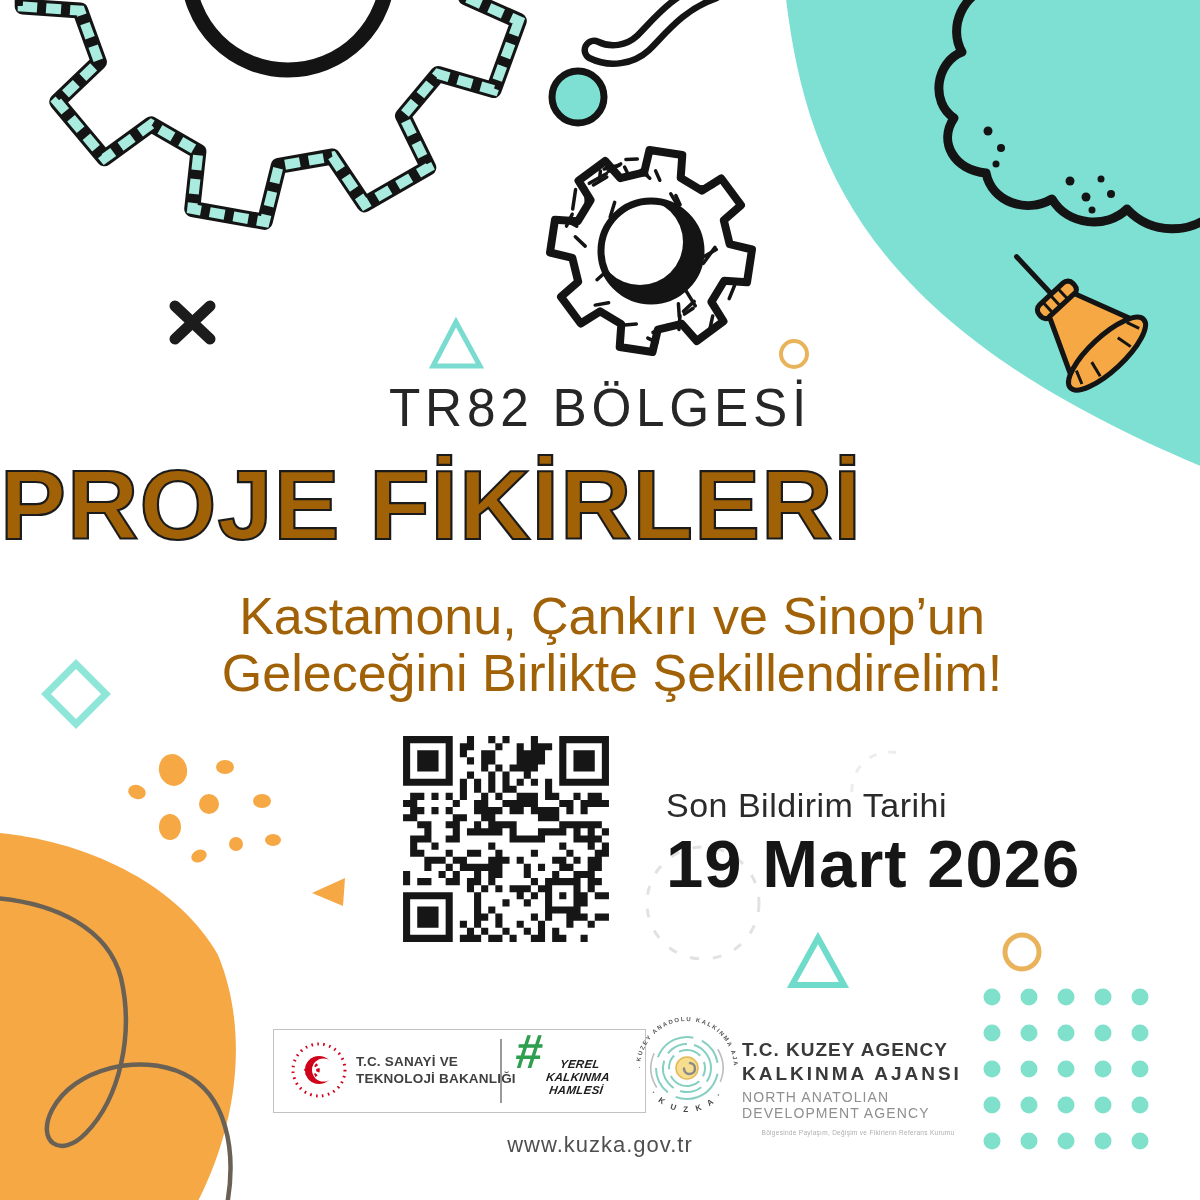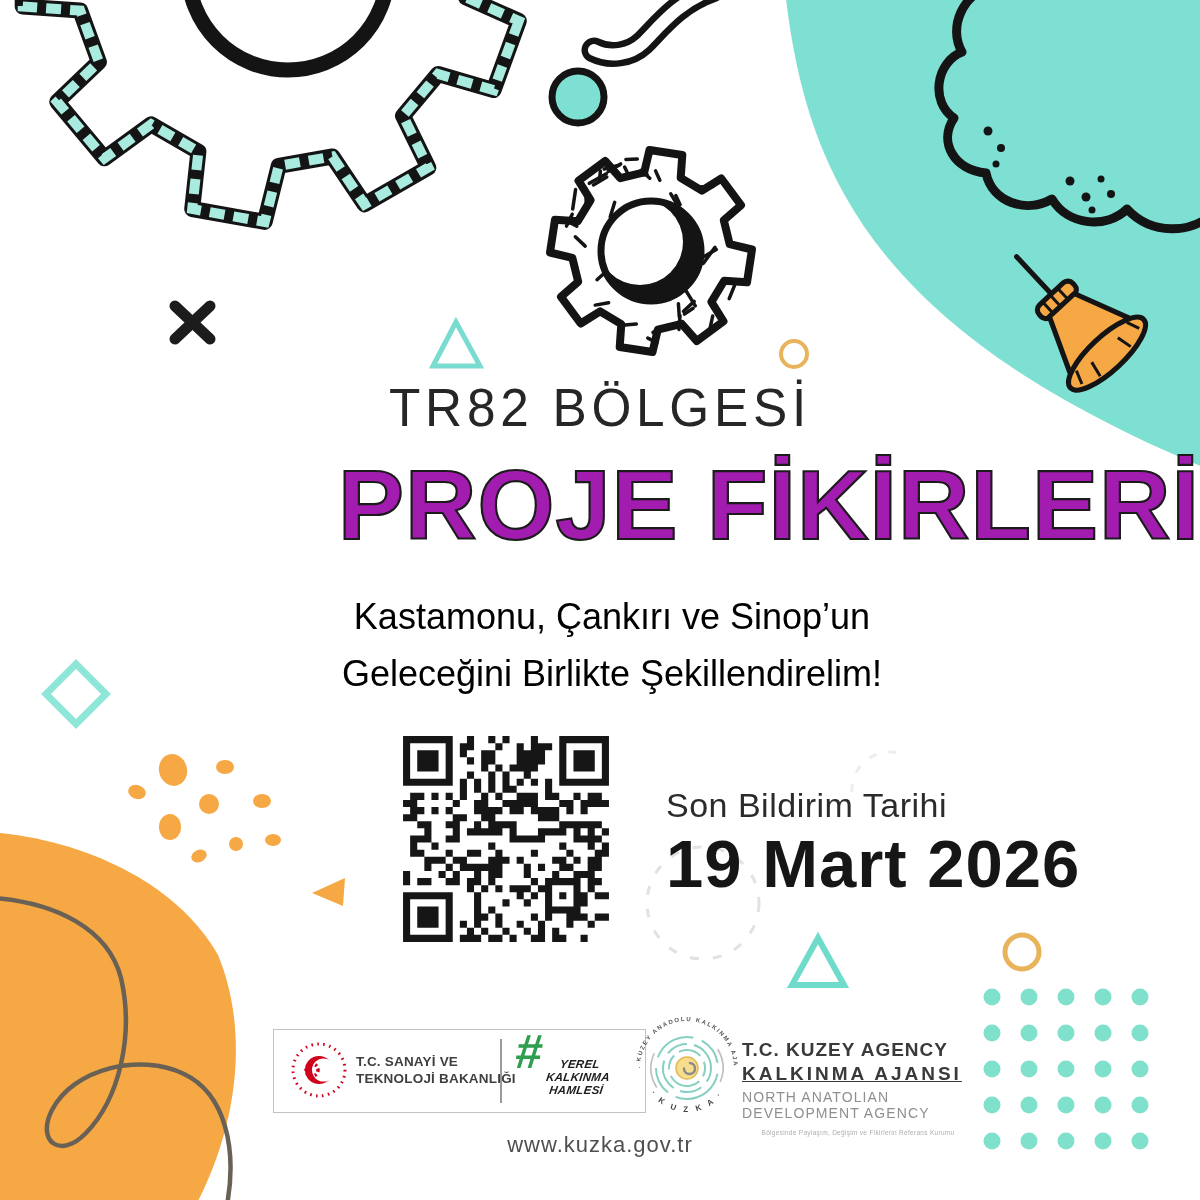--- a/index.html
+++ b/index.html
@@ -14,27 +14,27 @@
     font-family:"Liberation Sans","DejaVu Sans",sans-serif;
   }
   .deco{position:absolute;left:0;top:0;width:1200px;height:1200px;z-index:0;}
   .txt{position:absolute;z-index:2;}
   .region-label{
     left:0;right:0;top:376px;text-align:center;
     font-size:54px;font-weight:400;letter-spacing:5px;color:#262626;
     transform:scaleX(.95);
   }
   .main-title{
-    left:0;right:0;top:448px;text-align:right;
-    font-size:99px;font-weight:800;letter-spacing:1px;color:#a21caf;
+    left:0;right:0;top:448px;text-align:left;
+    font-size:99px;font-weight:800;letter-spacing:1px;color:#a16207;
     -webkit-text-stroke:2.2px #1b1b1b;
   }
   .subtitle{
     left:0;right:0;top:588px;text-align:center;
-    font-size:36px;line-height:57px;font-weight:400;color:#000000;margin-left:24px;
+    font-size:52px;line-height:57px;font-weight:400;color:#a16207;margin-left:24px;
   }
   .qr-wrap{left:400px;top:733px;width:212px;}
   .qr-caption{
     left:348px;top:962px;width:320px;text-align:center;
     font-size:17.5px;color:#4c4c4c;letter-spacing:.2px;
   }
   .deadline{left:666px;top:786px;}
   .deadline-label{font-size:34px;color:#2b2b2b;letter-spacing:.5px;}
   .deadline-date{font-size:67px;font-weight:600;color:#161616;letter-spacing:1px;}
   .ministry-box{
@@ -53,21 +53,21 @@
     color:var(--green);transform:skewX(-6deg);
   }
   .hamle-words{
     position:absolute;left:32px;top:28px;width:68px;text-align:center;
     font-size:11.5px;font-weight:800;font-style:italic;line-height:13px;
     letter-spacing:.3px;color:#1d1d1d;transform:skewX(-8deg);
   }
   .kuzka-seal{position:absolute;left:630px;top:1011px;z-index:2;}
   .kuzka-text{position:absolute;left:742px;top:1038px;width:232px;z-index:2;}
   .kuzka-name{font-size:19px;font-weight:800;color:#3a3a3a;letter-spacing:1px;line-height:24px;}
-  .kuzka-name2{letter-spacing:3px;text-decoration:underline;}
+  .kuzka-name2{letter-spacing:3px;}
   .kuzka-en{margin-top:3px;font-size:14px;letter-spacing:1.1px;color:#8f8f8f;}
   .kuzka-tagline{margin-top:8px;font-size:6.5px;color:#aeaeae;text-align:center;letter-spacing:.3px;}
   .website{
     left:0;right:0;top:1132px;text-align:center;
     font-size:22px;font-weight:300;letter-spacing:1px;color:#4f4f4f;
   }
 </style>
 </head>
 <body>
 

